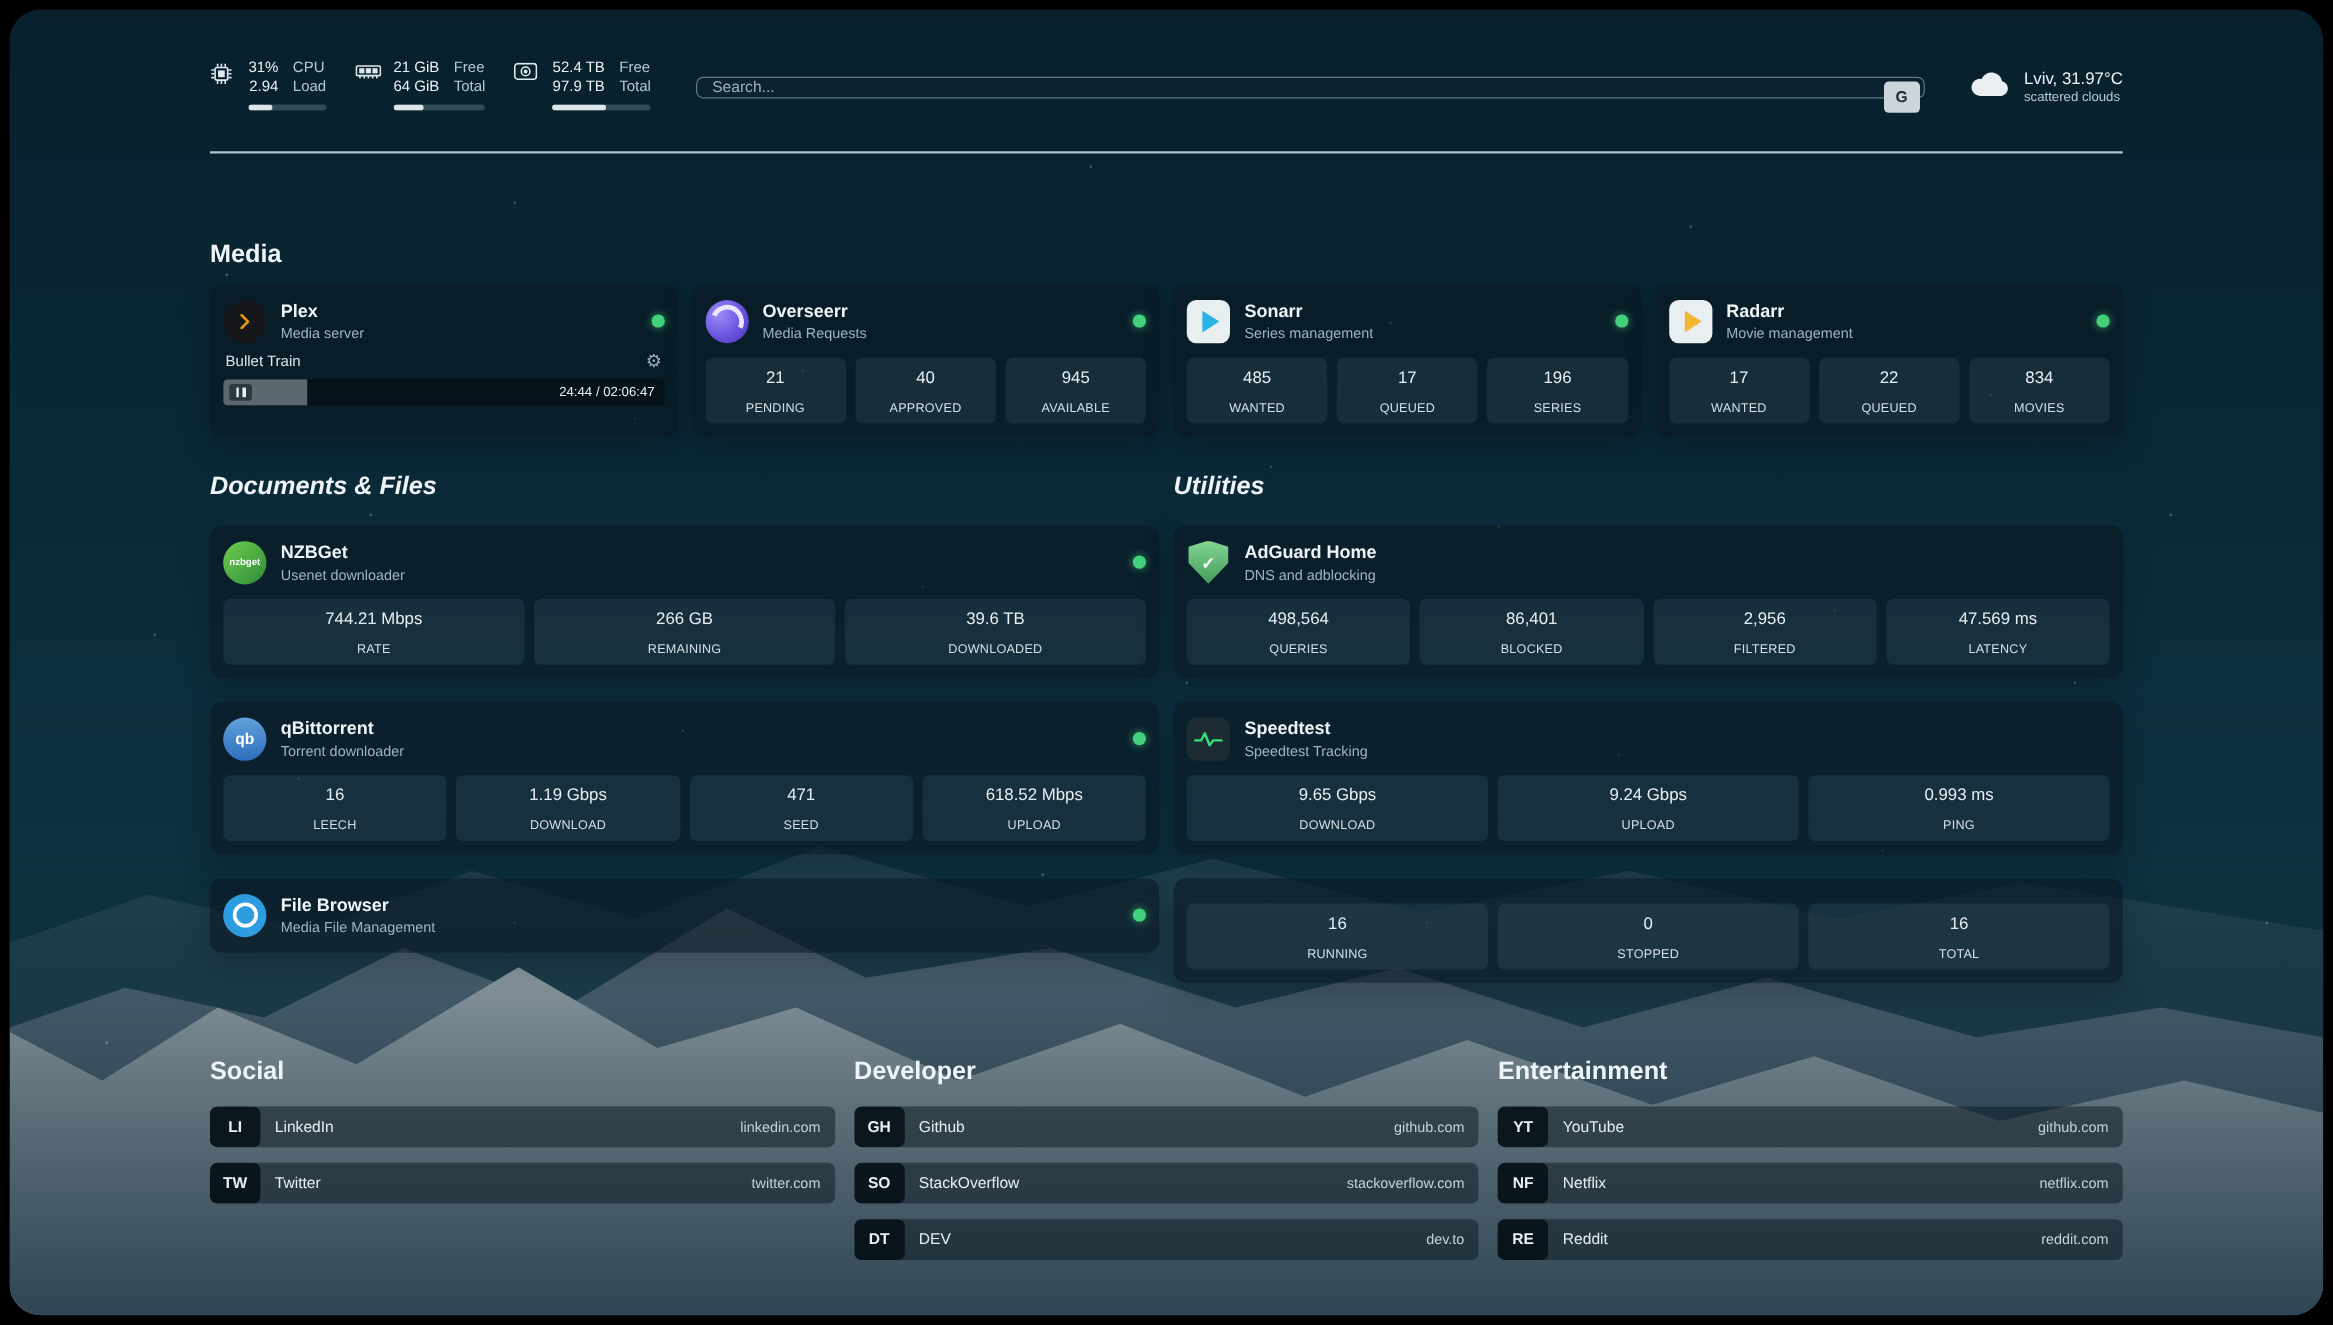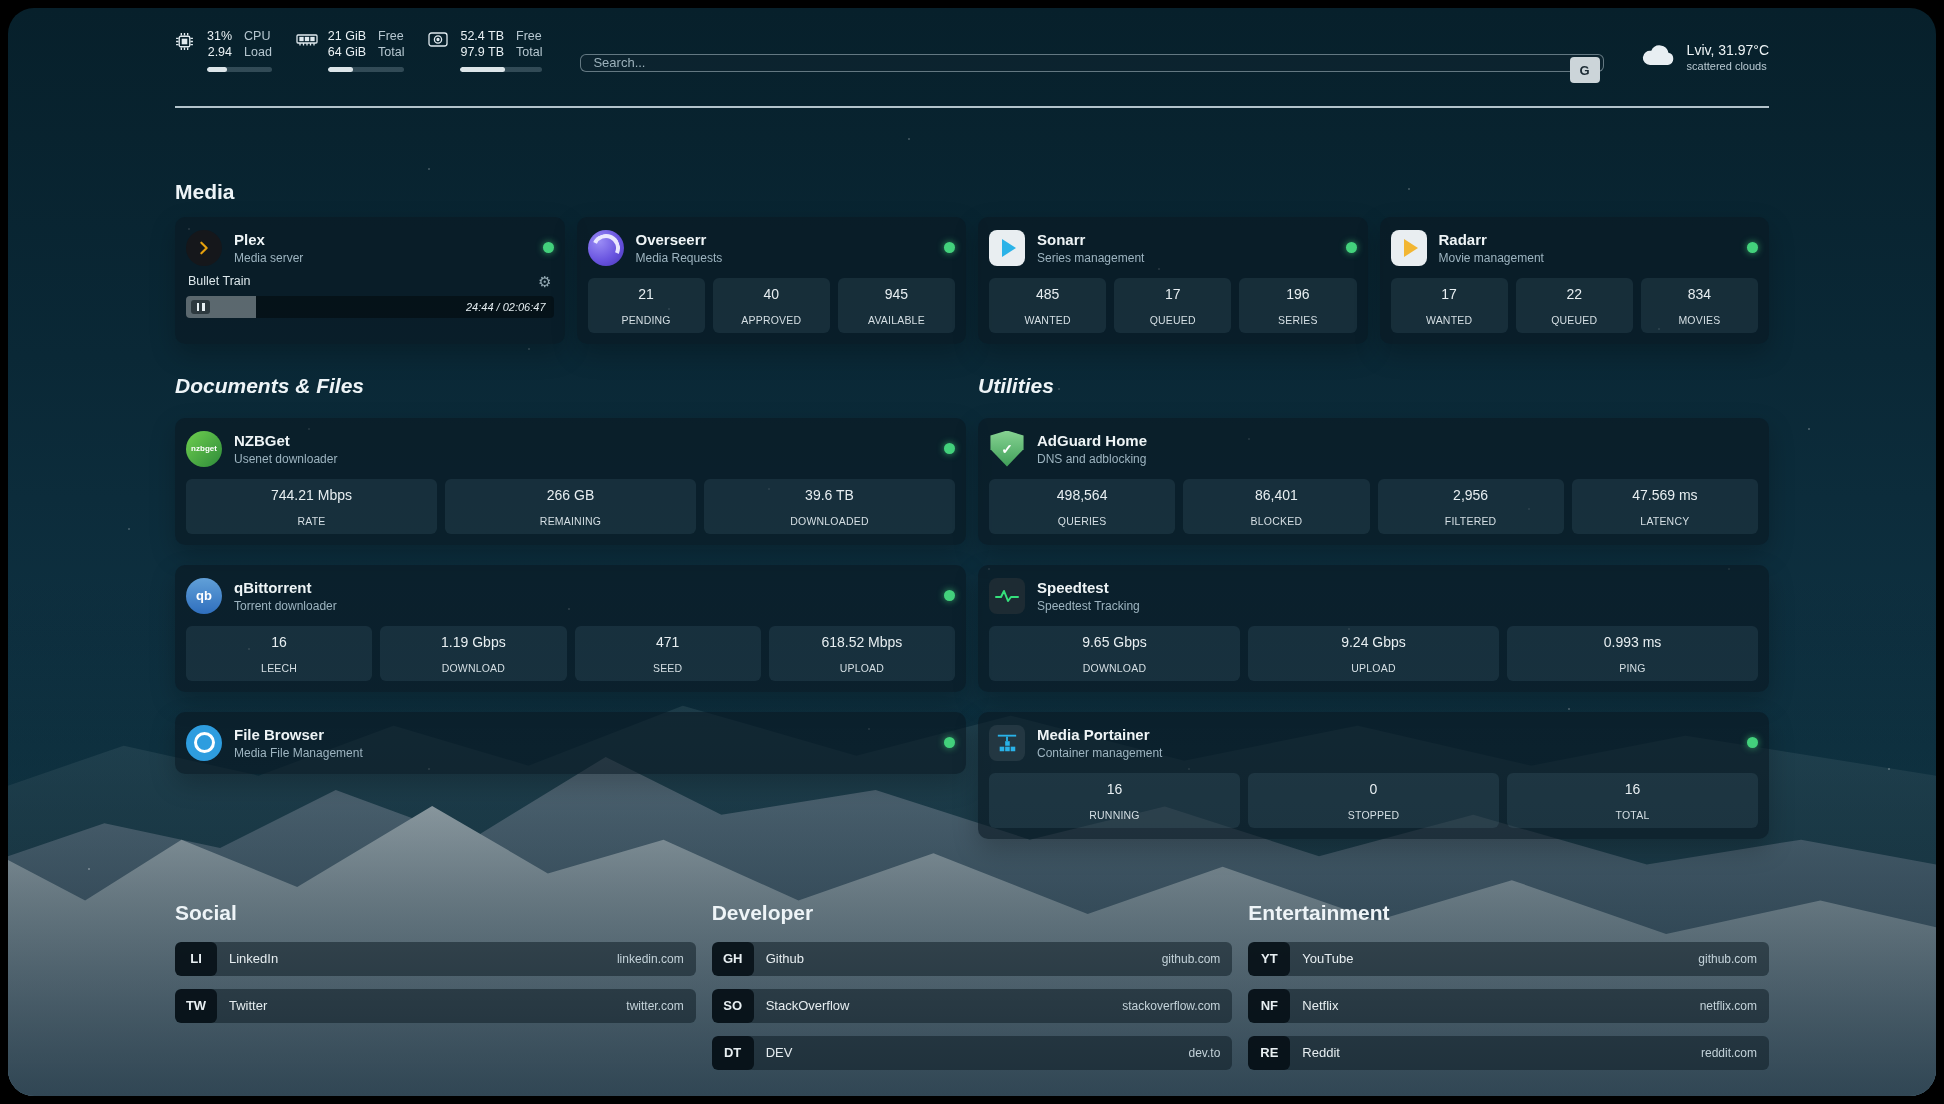--- a/index.html
+++ b/index.html
@@ -31,21 +31,21 @@
       420px 760px 0 rgba(255,255,255,.35), 860px 720px 0 rgba(255,255,255,.30),
       1180px 760px 0 rgba(255,255,255,.25), 1560px 700px 0 rgba(255,255,255,.30),
       120px 520px 0 rgba(255,255,255,.25), 1800px 420px 0 rgba(255,255,255,.30),
       80px 860px 0 rgba(255,255,255,.35), 1880px 760px 0 rgba(255,255,255,.30),
       520px 340px 0 rgba(255,255,255,.20), 1050px 380px 0 rgba(255,255,255,.20); }
 
   
   .content { position:relative; padding:0 167px; color:#e8f0f3; }
 
   
-  .topbar { display:flex; align-items:flex-end; padding-top:20px; }
+  .topbar { display:flex; align-items:center; padding-top:40px; }
   .monitor { display:flex; gap:10px; margin-right:24px; align-items:flex-start; }
   .mon-icon { margin-top:4px; color:#dfe9ee; width:22px; display:flex; }
   .mon-row { display:flex; gap:12px; }
   .mon-vals { display:flex; flex-direction:column; align-items:flex-end; font-size:12.5px; line-height:1.3; color:#eaf1f4; }
   .mon-labels { display:flex; flex-direction:column; align-items:flex-start; font-size:12.5px; line-height:1.3; color:#b6c7d0; }
   .mon-bar { height:5px; background:rgba(128,152,163,.35); border-radius:3px; margin-top:6px; overflow:hidden; }
   .mon-fill { height:100%; background:#dce5e9; border-radius:3px; }
   .search-wrap { flex:1; margin:6px 36px 0 14px; position:relative; }
   .search-input { width:100%; height:18px; background:rgba(16,38,49,.55); border:1px solid rgba(208,224,232,.45);
     border-radius:6px; color:#e9f1f4; padding:0 46px 0 12px; font-size:13px; font-family:"Liberation Sans",sans-serif; outline:none; }
@@ -98,21 +98,21 @@
   .icon-filebrowser::after { content:""; width:15px; height:15px; border-radius:50%; border:3.5px solid #fff; }
 
   
   .plex-now { display:flex; align-items:center; justify-content:space-between; font-size:12.5px; color:#dce7eb; margin:6px 2px 7px; }
   .gear { color:#93a8b2; font-size:15px; cursor:pointer; line-height:1; }
   .plex-bar { position:relative; height:22px; background:rgba(0,0,0,.38); border-radius:4px; overflow:hidden; }
   .plex-fill { position:absolute; left:0; top:0; bottom:0; background:rgba(212,225,231,.42); }
   .pause-icon { position:absolute; left:5px; top:4px; width:19px; height:14px; background:rgba(8,18,24,.55);
     border-radius:3px; display:flex; gap:3px; align-items:center; justify-content:center; z-index:2; cursor:pointer; }
   .pause-icon i { width:2.5px; height:8px; background:#e9f1f4; display:block; }
-  .plex-time { position:absolute; right:8px; top:0; bottom:0; display:flex; align-items:center; font-size:11px; color:#e4edf0; z-index:2;font-style:italic; }
+  .plex-time { position:absolute; right:8px; top:0; bottom:0; display:flex; align-items:center; font-size:11px; color:#e4edf0; z-index:2; }
 
   
   .two-col { display:grid; grid-template-columns:1fr 1fr; gap:12px; margin-top:30px; }
   .col .card { margin-top:20px; }
   .col .section-title { margin-top:0;font-style:italic; }
 
   
   .bm-grid { display:grid; grid-template-columns:repeat(3,1fr); gap:16px; margin-top:62px; }
   .bm-row { display:flex; align-items:center; height:34px; background:rgba(10,24,32,.5); border-radius:6px;
     margin-top:13px; overflow:hidden; cursor:pointer; }
@@ -478,37 +478,20 @@
               <div class="stat-label">UPLOAD</div>
             </div>
             <div class="stat">
               <div class="stat-value">0.993 ms</div>
               <div class="stat-label">PING</div>
             </div>
           </div>
         </div>
 
         <div class="card">
-          <div class="card-head">
-            <span class="app-icon icon-portainer">
-              <svg viewBox="0 0 24 24" width="22" height="22" fill="#29b2e8">
-                <rect x="2" y="3" width="20" height="2"></rect>
-                  <rect x="11" y="5" width="2" height="5"></rect>
-                <rect x="4" y="16" width="5" height="5"></rect>
-                  <rect x="10" y="16" width="5" height="5"></rect>
-                <rect x="16" y="16" width="5" height="5"></rect>
-                  <rect x="10" y="10" width="5" height="5"></rect>
-              </svg>
-            </span>
-            <div class="app-titles">
-              <div class="app-name">Media Portainer</div>
-              <div class="app-sub">Container management</div>
-            </div>
-            <span class="status-dot"></span>
-          </div>
           <div class="stats">
             <div class="stat">
               <div class="stat-value">16</div>
               <div class="stat-label">RUNNING</div>
             </div>
             <div class="stat">
               <div class="stat-value">0</div>
               <div class="stat-label">STOPPED</div>
             </div>
             <div class="stat">

